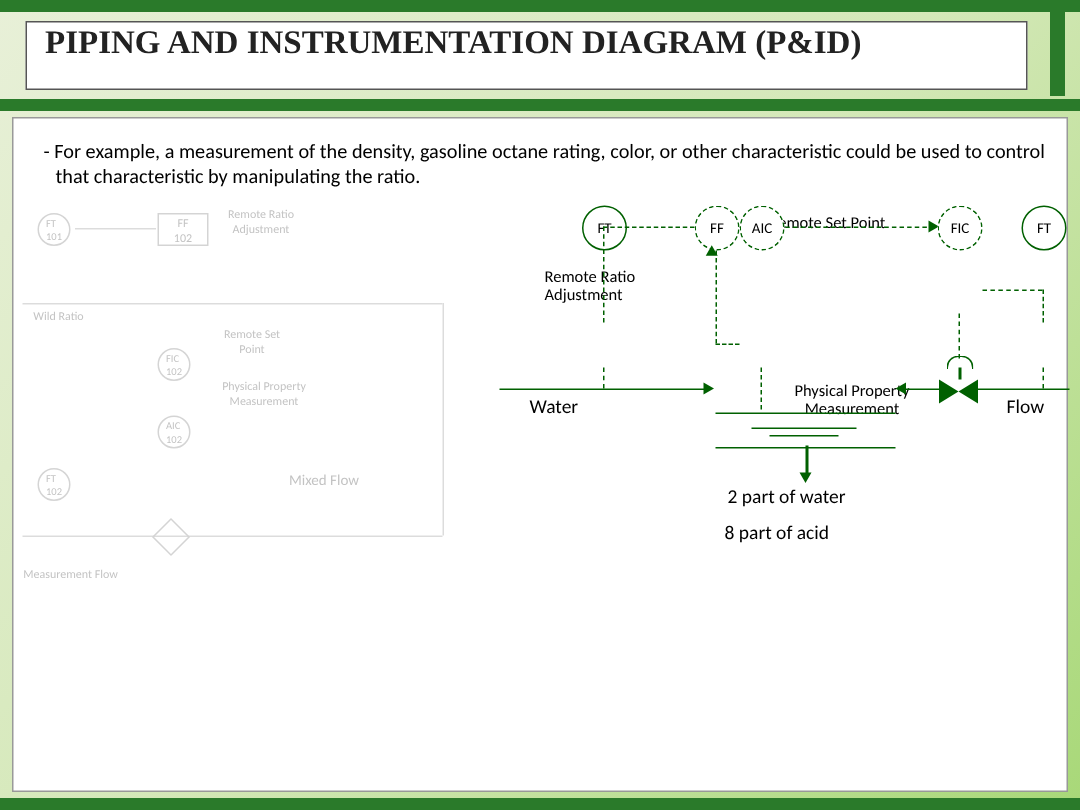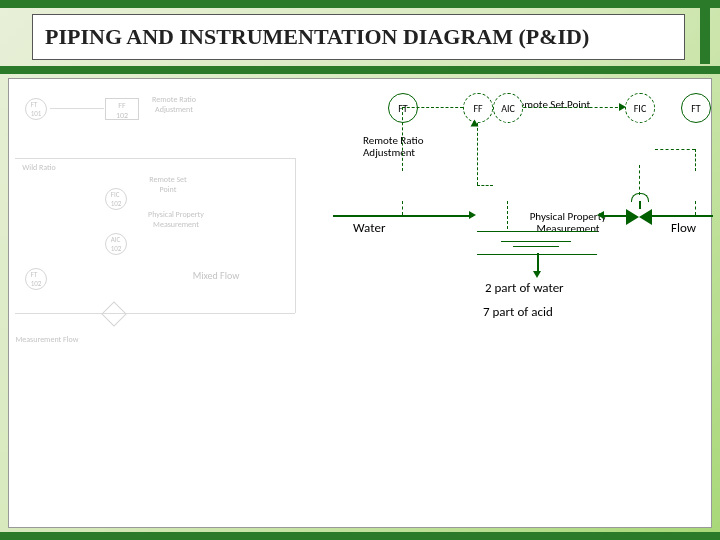--- a/index.html
+++ b/index.html
@@ -1,20 +1,20 @@
 <!DOCTYPE html>
 <html><head>
 <meta charset="utf-8">
 <style>
 body{margin:0;font-family:"Calibri",Arial,sans-serif;background:#f5f5f0}
 .slide{width:720px;height:540px;background:linear-gradient(135deg,#e8f0d8 0%,#d4e8b8 50%,#a8d878 100%);position:relative;overflow:hidden}
 .green-bar{position:absolute;width:100%;height:8px;background:#2a7a2a}
 .bar1{top:0}.bar2{top:66px}.bar3{bottom:0}
 .green-box{position:absolute;right:10px;top:8px;width:10px;height:56px;background:#2a7a2a}
-.title-box{position:absolute;top:14px;left:32px;right:35px;height:44px;background:#fff;border:1px solid #555;display:flex;align-items:center;padding-left:12px}
+.title-box{position:absolute;top:14px;left:17px;right:35px;height:44px;background:#fff;border:1px solid #555;display:flex;padding-left:12px}
 .title-box h1{margin:0;font-family:Georgia,serif;font-size:22px;font-weight:bold;color:#222}
 .content{position:absolute;top:78px;left:8px;right:8px;bottom:12px;background:#fff;border:1px solid #999;padding:8px 14px}
 .subtitle{font-weight:bold;text-decoration:underline;font-size:15px;margin:0 0 8px 0}
 .para{font-size:13.5px;margin:6px 0 10px 0;line-height:1.25;text-indent:-8px;padding-left:14px}
 .diag-area{position:relative;height:260px;margin-top:6px}
 .left-img{position:absolute;left:-8px;top:0;width:300px;height:260px;opacity:0.5}
 .left-img .box{position:absolute;border:1px solid #aaa;font-size:8px;color:#888;padding:1px;text-align:center}
 .left-img .circ{position:absolute;border:1px solid #aaa;border-radius:50%;width:20px;height:20px;font-size:7px;color:#888;display:flex;align-items:center;justify-content:center}
 .left-img .line{position:absolute;background:#bbb}
 .right-diag{position:absolute;left:310px;top:0;width:380px;height:260px}
@@ -42,20 +42,21 @@
   <div class="green-bar bar1"></div>
   <div class="green-bar bar2"></div>
   <div class="green-bar bar3"></div>
   <div class="green-box"></div>
 
   <div class="title-box">
     <h1>PIPING AND INSTRUMENTATION DIAGRAM (P&amp;ID)</h1>
   </div>
 
   <div class="content">
+    <p class="para">- For example, a measurement of the density, gasoline octane rating, color, or other characteristic could be used to control that characteristic by manipulating the ratio.</p>
 
     <div class="diag-area">
 
       <div class="left-img">
         <div class="circ" style="left:10px;top:5px">FT<br>101</div>
         <div class="box" style="left:90px;top:5px;width:30px;height:18px">FF<br>102</div>
         <div class="box" style="left:130px;top:0;width:56px;height:12px;border:none">Remote Ratio Adjustment</div>
         <div class="line" style="left:35px;top:15px;width:54px;height:1px"></div>
         <div class="line" style="left:0;top:65px;width:280px;height:1px"></div>
         <div class="box" style="left:-2px;top:68px;width:50px;border:none">Wild Ratio</div>
@@ -130,18 +131,18 @@
         <div class="r-lbl" style="left:338px;top:128px;font-size:13px">Flow</div>
 
         <div class="mix-box" style="left:144px;top:138px;width:120px;height:22px"></div>
         <div class="r-line" style="left:168px;top:148px;width:70px;height:1px;background:#006000"></div>
         <div class="r-line" style="left:180px;top:153px;width:46px;height:1px;background:#006000"></div>
 
         <div class="r-line" style="left:204px;top:160px;width:1.5px;height:20px"></div>
         <div class="arrow d" style="left:200px;top:178px"></div>
 
         <div class="r-lbl" style="left:152px;top:188px;font-size:13px">2 part of water</div>
-        <div class="r-lbl" style="left:150px;top:212px;font-size:13px">7 part of acid</div>
+        <div class="r-lbl" style="left:150px;top:212px;font-size:13px">8 part of acid</div>
       </div>
 
     </div>
   </div>
 </div>
 
 </body></html>

